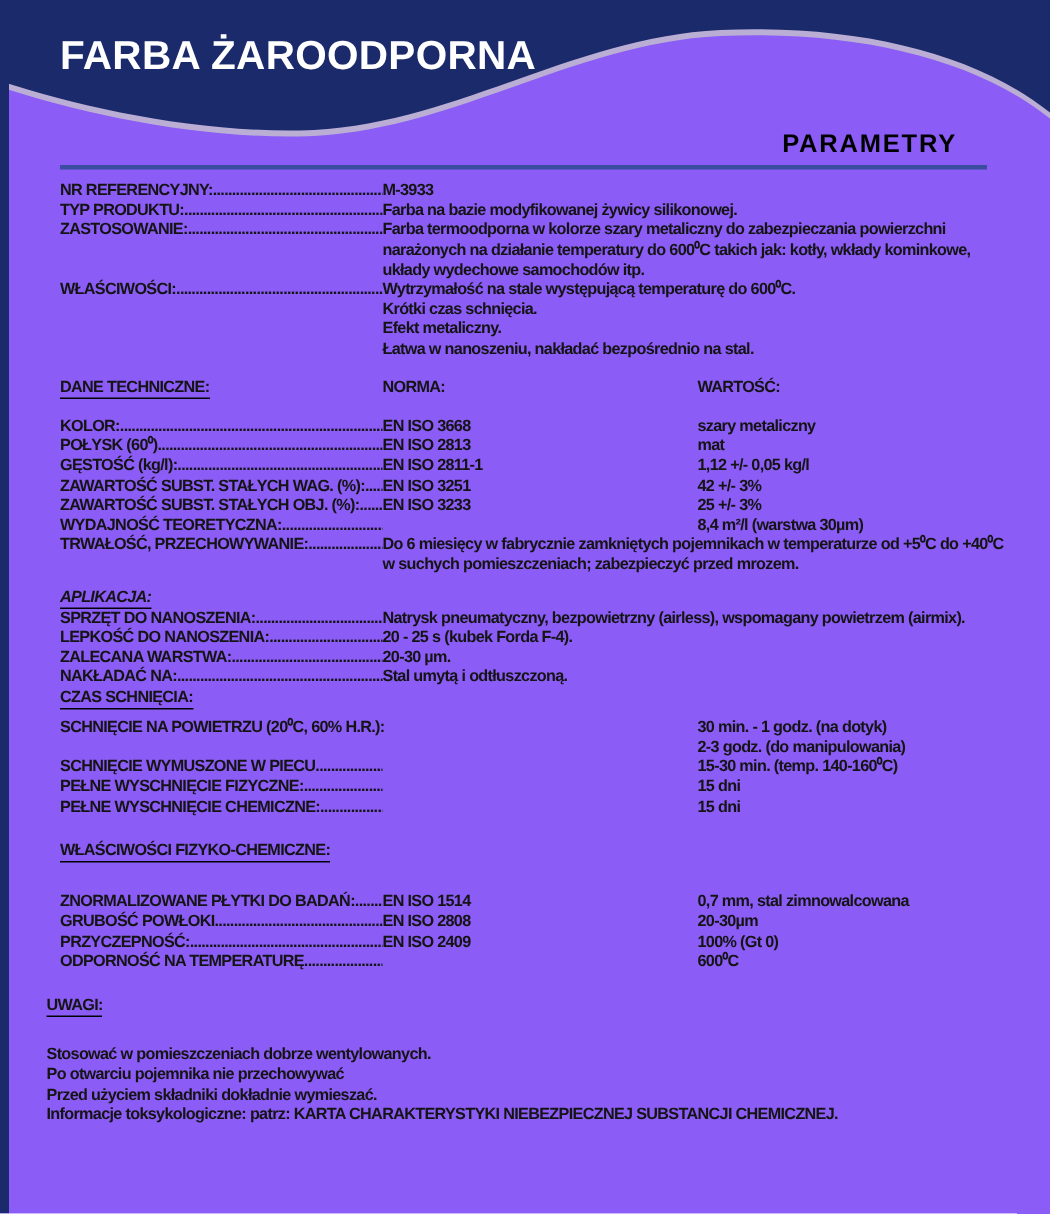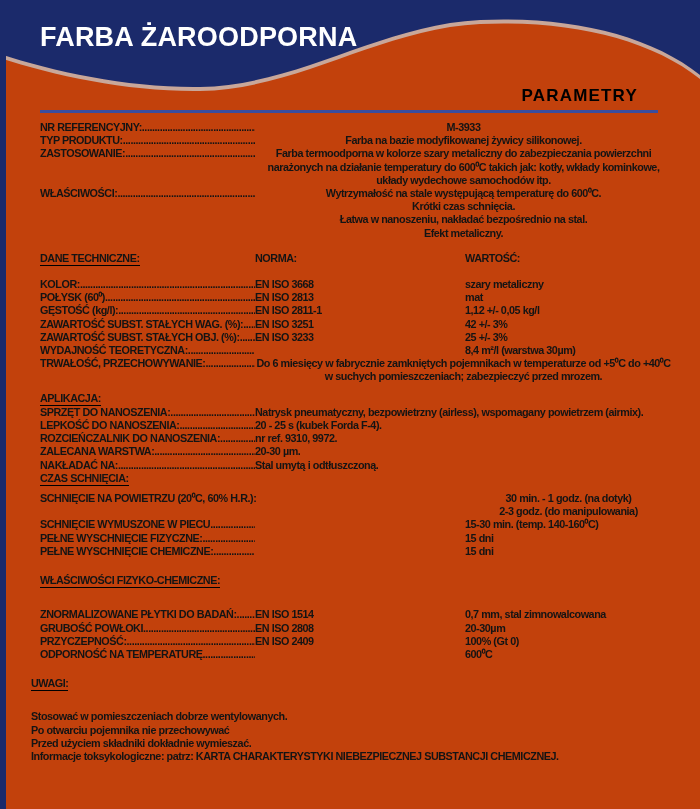--- a/index.html
+++ b/index.html
@@ -3,21 +3,21 @@
 <meta charset="utf-8">
 <style>
   :root{
     --navy:#1b2a6b;
     --rule:#3a4d9e;
   }
   html,body{margin:0;padding:0;background:#fff;}
   .page{
     position:relative;
     width:700px;height:809px;
-    background:#c2410c;
+    background:#8b5cf6;
     overflow:hidden;
     font-family:"Liberation Sans",sans-serif;
     font-weight:700;
     font-size:10.8px;
     letter-spacing:-0.45px;
     line-height:13.2px;
     color:#141414;
   }
   .left-stripe{
     position:absolute;left:0;top:0;width:6px;height:809px;
@@ -41,31 +41,31 @@
   .content{
     position:absolute;left:40px;top:121px;width:632px;
   }
   .row{display:flex;align-items:baseline;}
   .c1{display:flex;align-items:baseline;width:215px;min-width:215px;}
   .c1 .t{white-space:nowrap;}
   .dots{flex:1;overflow:hidden;white-space:nowrap;}
   .dots::after{content:"......................................................................................................";}
   .c2{width:210px;min-width:210px;white-space:nowrap;}
   .c3{flex:1;white-space:nowrap;}
-  .vlines span{display:block;white-space:nowrap;text-align:center;}
+  .vlines span{display:block;white-space:nowrap;}
   .labelwide{width:425px;min-width:425px;white-space:nowrap;}
   .sec-heading .h{
     display:inline-block;
     border-bottom:1.5px solid #000;
     padding-bottom:0px;
     white-space:nowrap;
   }
   .dane-head{margin-top:12px;}
   .dane-rows{margin-top:12px;}
-  .apl-head{margin-top:8px;}
+  .apl-head{margin-top:8px;font-style:italic;}
   .czas-head{}
   .czas-rows{margin-top:6px;}
   .fiz-head{margin-top:16px;}
   .fiz-rows{margin-top:20px;}
   .uwagi{margin-left:-9px;}
   .uwagi-head{margin-top:16px;align-items:flex-end;}
   .uwagi-lines{margin-top:19px;}
   .uwagi-lines span{display:block;white-space:nowrap;}
 </style>
 </head>
@@ -118,22 +118,22 @@
       </div>
     </div>
     <div class="row">
       <div class="c1">
           <span class="t">WŁAŚCIWOŚCI:</span>
           <span class="dots"></span>
         </div>
       <div class="c3 vlines">
         <span>Wytrzymałość na stale występującą temperaturę do 600⁰C.</span>
         <span>Krótki czas schnięcia.</span>
+        <span>Efekt metaliczny.</span>
         <span>Łatwa w nanoszeniu, nakładać bezpośrednio na stal.</span>
-        <span>Efekt metaliczny.</span>
       </div>
     </div>
 
     <div class="row sec-heading dane-head">
       <div class="c1">
           <span class="t h">DANE TECHNICZNE:</span>
         </div>
       <div class="c2">NORMA:</div>
       <div class="c3">WARTOŚĆ:</div>
     </div>
@@ -208,27 +208,20 @@
             <span class="dots"></span>
           </div>
         <div class="c3">Natrysk pneumatyczny, bezpowietrzny (airless), wspomagany powietrzem (airmix).</div>
       </div>
       <div class="row">
         <div class="c1">
             <span class="t">LEPKOŚĆ DO NANOSZENIA:</span>
             <span class="dots"></span>
           </div>
         <div class="c3">20 - 25 s (kubek Forda F-4).</div>
-      </div>
-      <div class="row">
-        <div class="c1">
-            <span class="t">ROZCIEŃCZALNIK DO NANOSZENIA:</span>
-            <span class="dots"></span>
-          </div>
-        <div class="c3">nr ref. 9310, 9972.</div>
       </div>
       <div class="row">
         <div class="c1">
             <span class="t">ZALECANA WARSTWA:</span>
             <span class="dots"></span>
           </div>
         <div class="c3">20-30 µm.</div>
       </div>
       <div class="row">
         <div class="c1">

